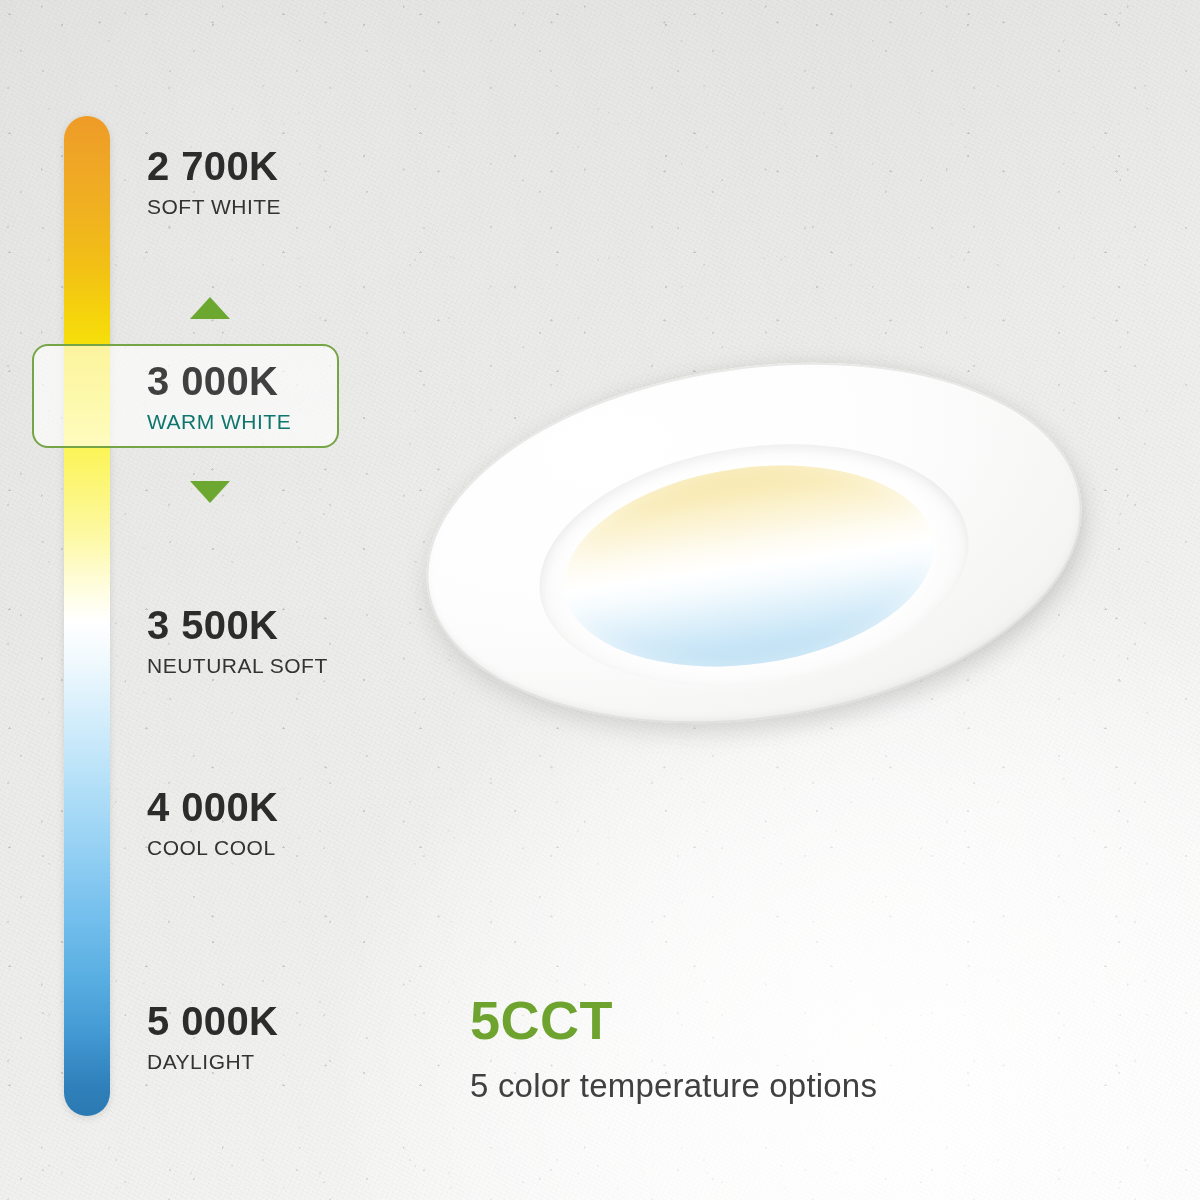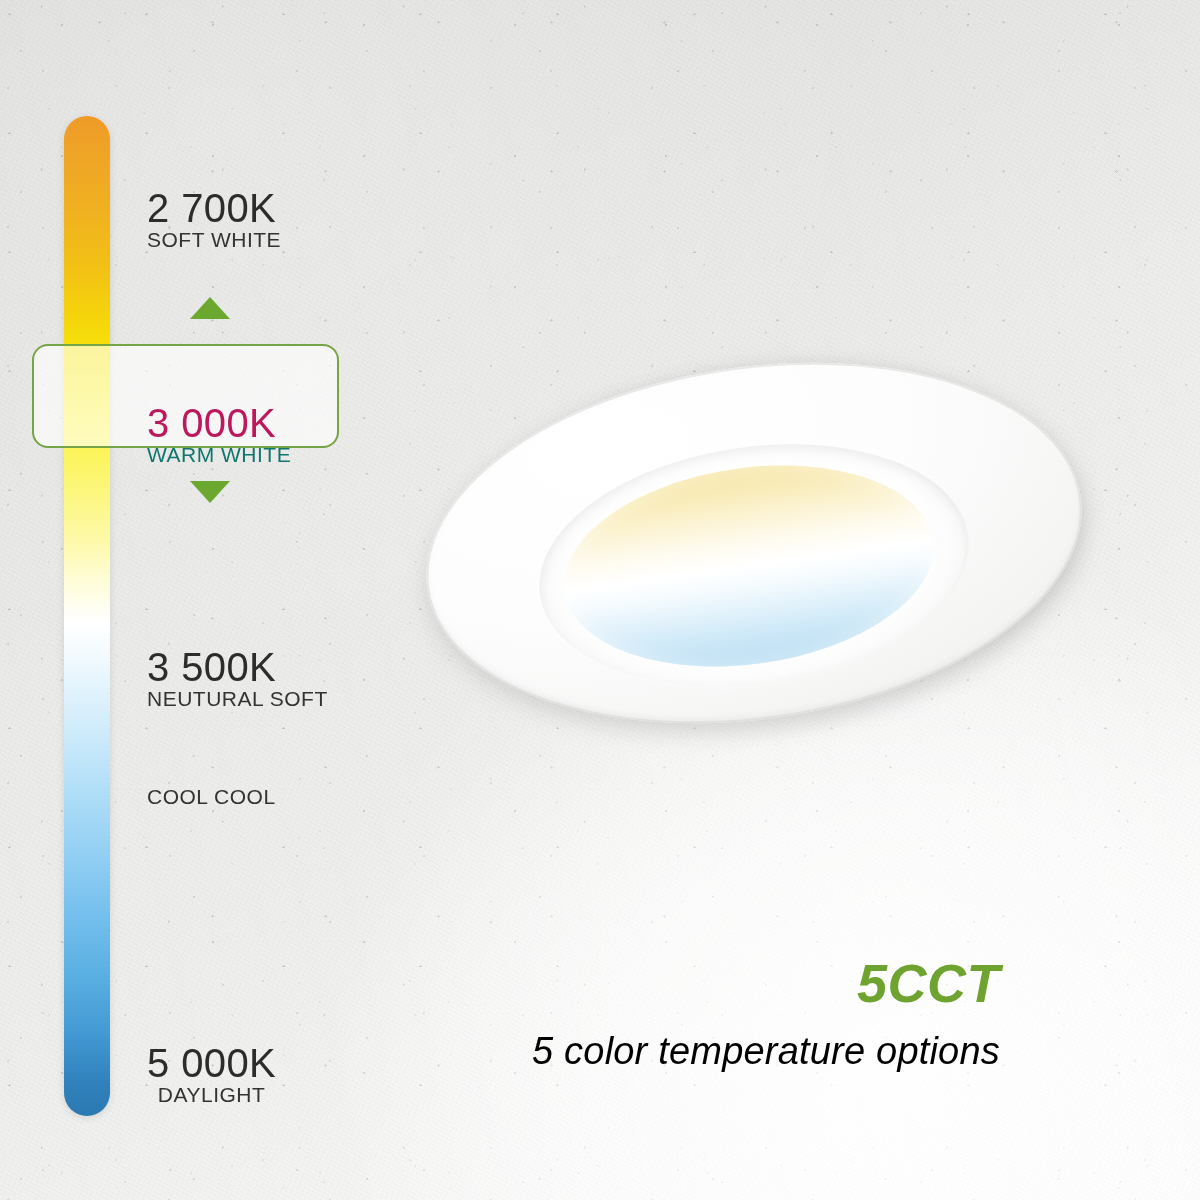--- a/index.html
+++ b/index.html
@@ -125,37 +125,36 @@
 
   
   .cct-label{
     position:absolute;
     left:147px;
     white-space:nowrap;
   }
   .cct-label .kelvin{
     display:block;
     font-size:40px;
-    font-weight:400;
+    font-weight:700;
     color:#2c2c2c;
     letter-spacing:.4px;
     line-height:1.05;
-    margin-top:42px;
   }
   .cct-label .name{
     display:block;
     font-size:21px;
     font-weight:400;
     color:#333333;
     letter-spacing:.5px;
+    margin-top:9px;
     line-height:1;
-    text-align:center;
   }
   .cct-label.is-selected{ left:147px; }
-  .cct-label.is-selected .kelvin{ color:#be185d; }
+  .cct-label.is-selected .kelvin{ color:#404040; }
   .cct-label.is-selected .name{ color:#0f766e; }
 
   .lbl-2700{ top:145px; }
   .lbl-3000{ top:360px; }
   .lbl-3500{ top:604px; }
   .lbl-4000{ top:786px; }
   .lbl-5000{ top:1000px; }
 
   
   .fixture-wrap{
@@ -230,38 +229,37 @@
     width:406px;height:230px;
     border-radius:50%;
     transform:rotate(-8deg);
     background:radial-gradient(ellipse at 50% 50%, rgba(255,255,255,.55) 0%, rgba(255,255,255,0) 70%);
     filter:blur(6px);
   }
 
   
   .caption{
     position:absolute;
-    left:470px;top:956px;
+    left:470px;top:993px;
     width:530px;
-    text-align:right;
-    font-style:italic;
+    text-align:left;
   }
   .caption .cct-title{
     display:block;
     font-size:54px;
     font-weight:700;
     color:#6ea32f;
     letter-spacing:.5px;
     line-height:1;
   }
   .caption .cct-sub{
     display:block;
-    font-size:38px;
+    font-size:33px;
     font-weight:400;
-    color:#000000;
+    color:#404040;
     letter-spacing:.2px;
     margin-top:22px;
     line-height:1;
   }
 </style>
 </head>
 <body>
 
 <div id="stage">
 
@@ -286,20 +284,21 @@
     <span class="kelvin">3 000K</span>
     <span class="name">WARM WHITE</span>
   </div>
 
   <div class="cct-label lbl-3500">
     <span class="kelvin">3 500K</span>
     <span class="name">NEUTURAL SOFT</span>
   </div>
 
   <div class="cct-label lbl-4000">
+    <span class="kelvin">4 000K</span>
     <span class="name">COOL COOL</span>
   </div>
 
   <div class="cct-label lbl-5000">
     <span class="kelvin">5 000K</span>
     <span class="name">DAYLIGHT</span>
   </div>
 
   <div class="fixture-wrap">
     <div class="fix-shadow"></div>

